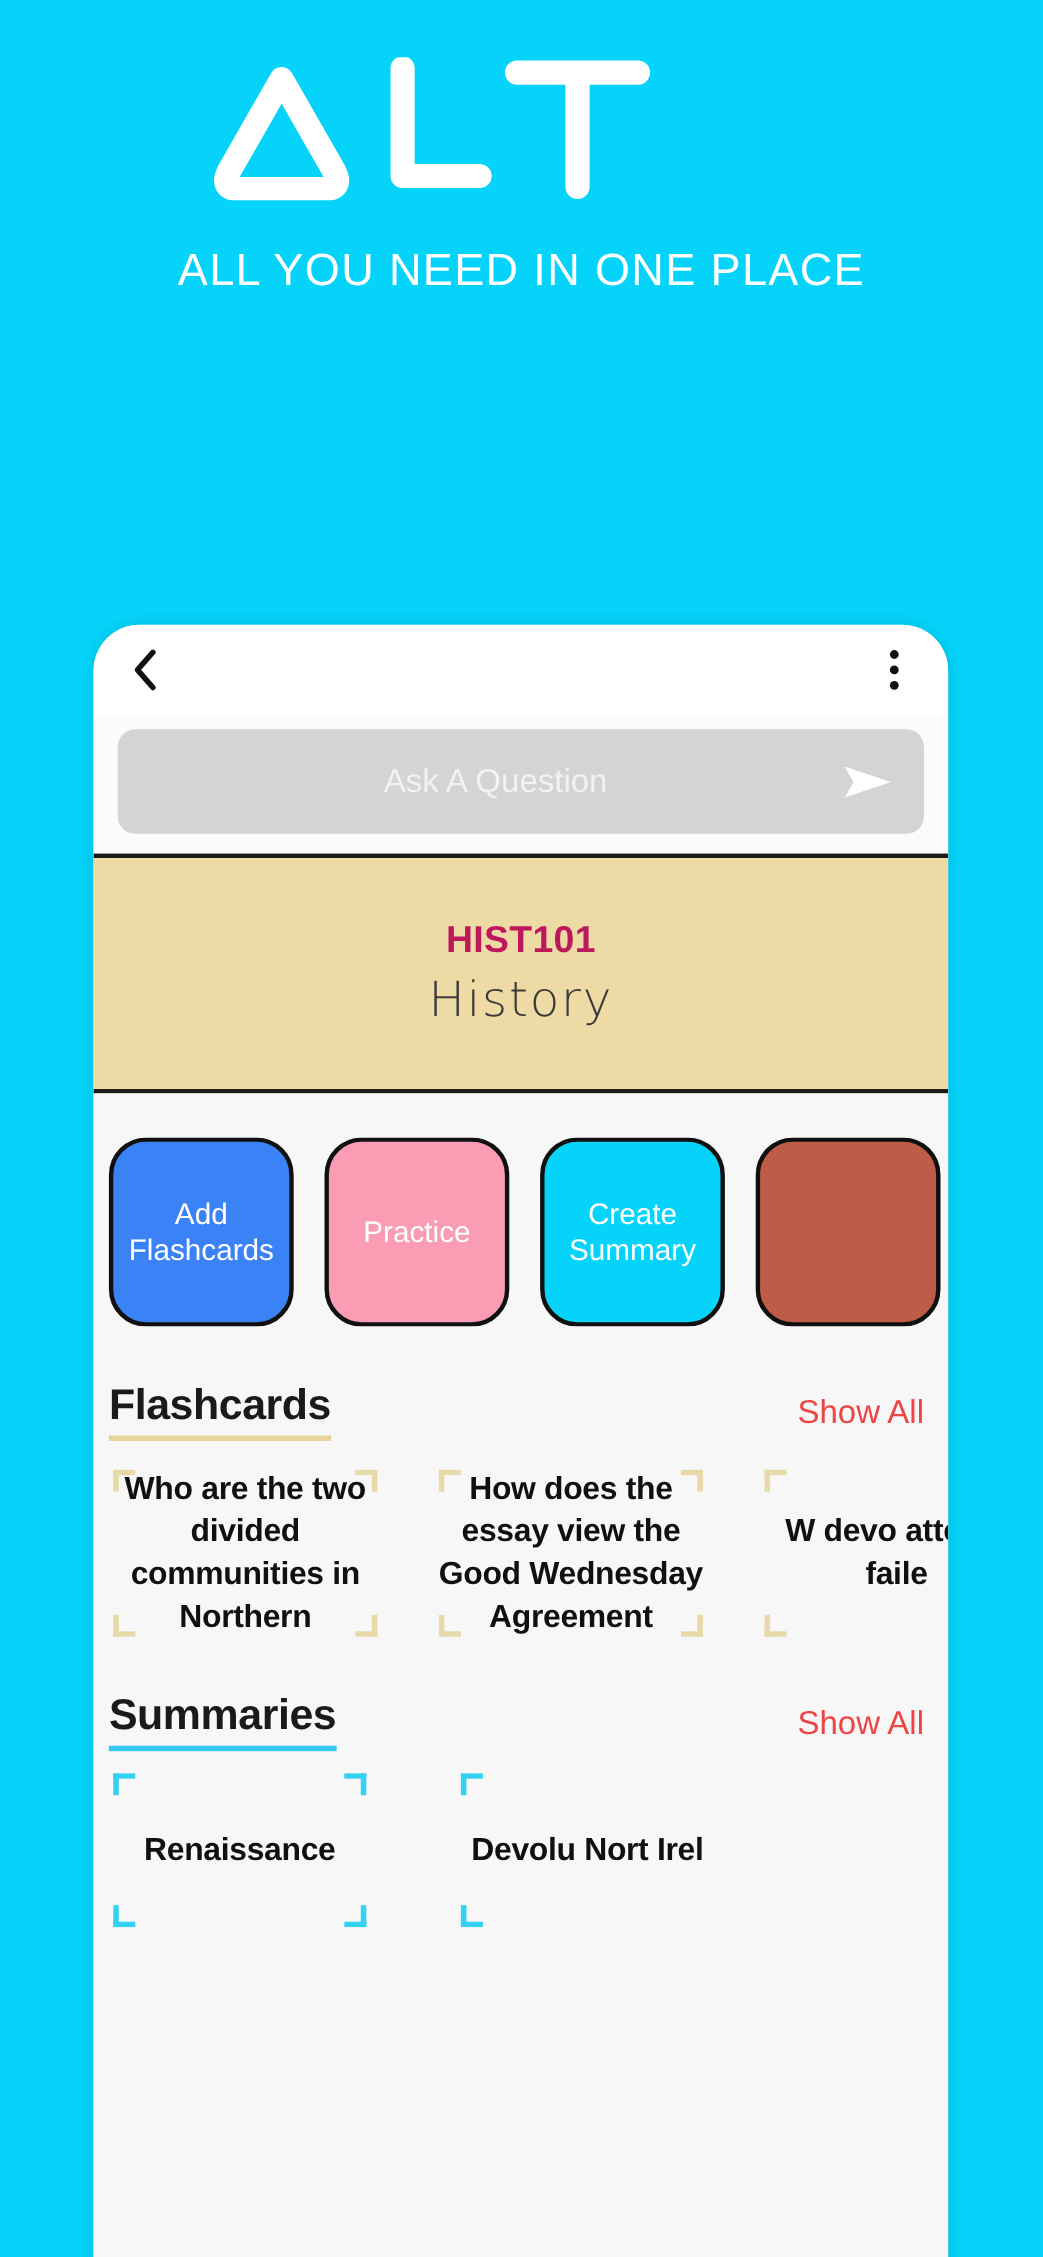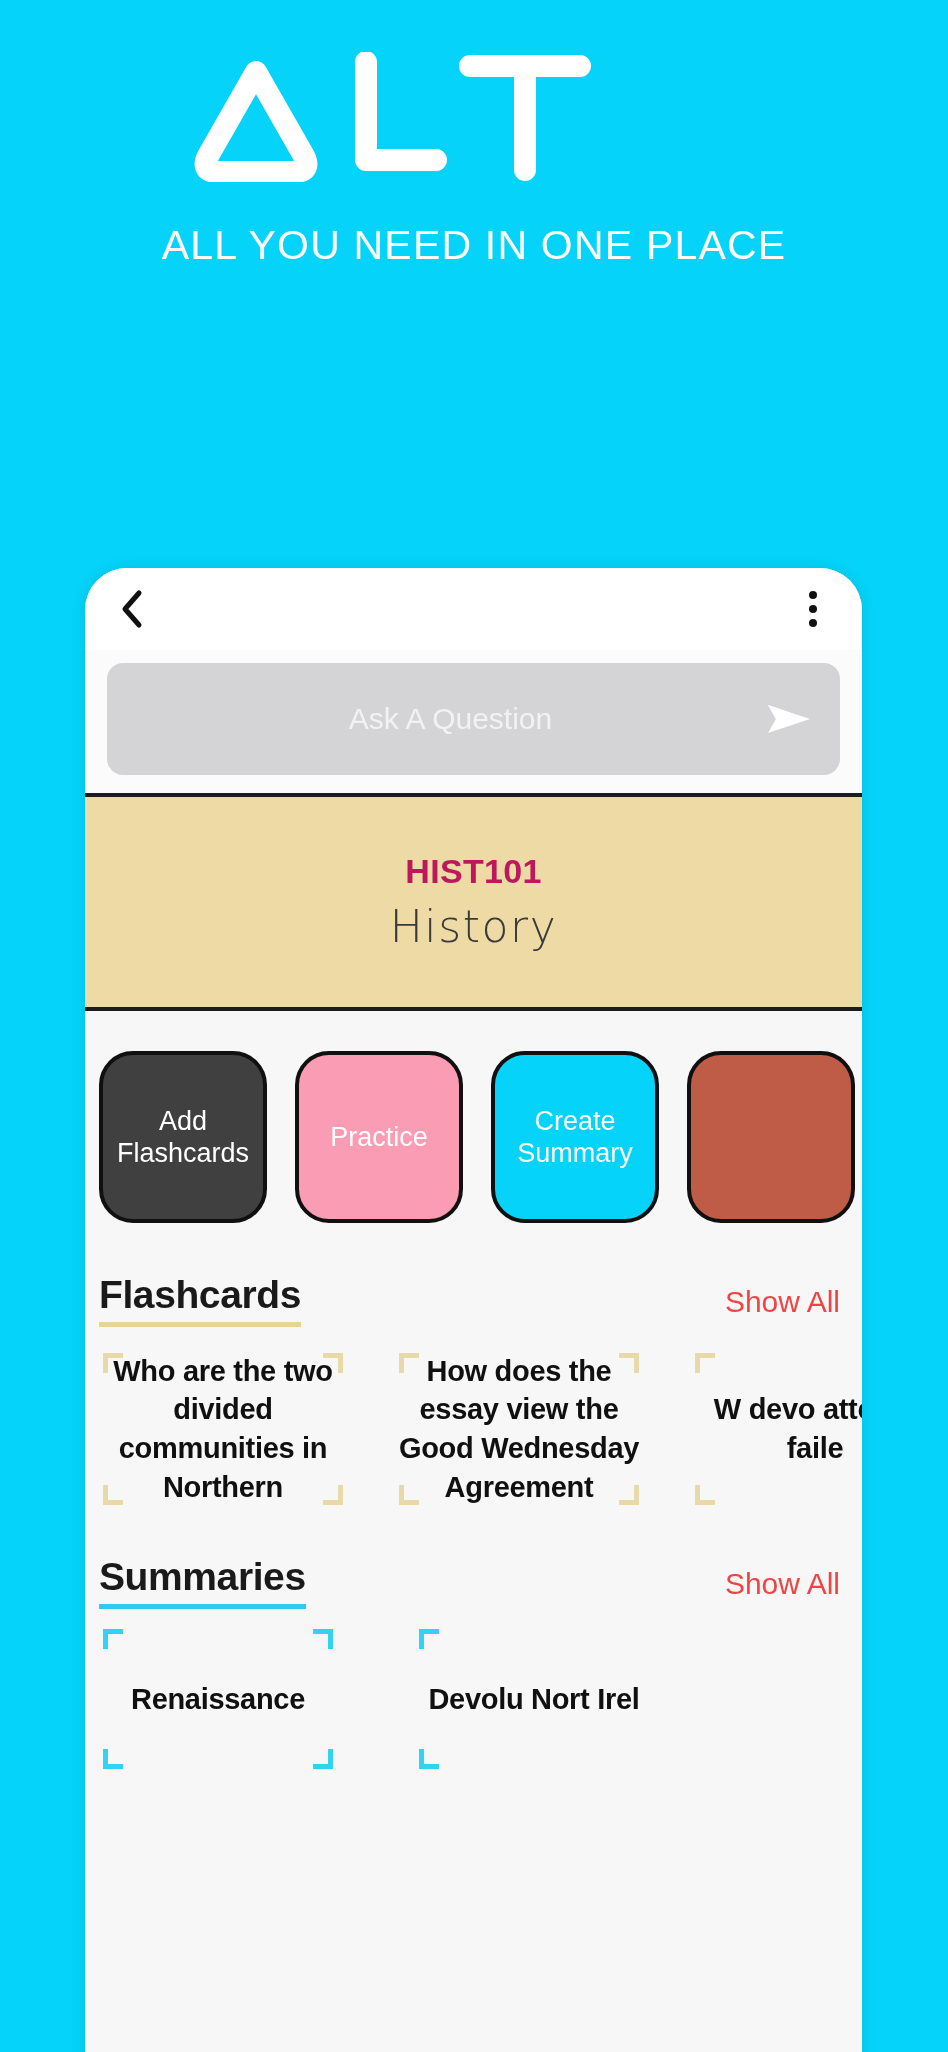--- a/index.html
+++ b/index.html
@@ -86,21 +86,21 @@
     border-radius: 50%;
     background: #111111;
   }
 
   
   .ask-zone {
     background: #fbfbfb;
     padding: 13px 22px 18px 22px;
   }
   .ask-bar {
-    height: 112px;
+    height: 95px;
     background: #d4d4d6;
     border-radius: 16px;
     display: flex;
     align-items: center;
     padding: 0 26px 0 30px;
     position: relative;
   }
   .ask-input {
     flex: 1;
     border: none;
@@ -286,21 +286,21 @@
   </div>
 
   <div class="course-card">
     <div class="course-code">HIST101</div>
     <div class="course-name">History</div>
   </div>
 
   <div class="app-body">
 
     <div class="actions">
-      <div class="action-chip" style="background:#404040">
+      <div class="action-chip" style="background:#3b82f6">
         <span>Add Flashcards</span>
       </div>
       <div class="action-chip" style="background:#f99cb4">
         <span>Practice</span>
       </div>
       <div class="action-chip" style="background:#06d3f9">
         <span>Create Summary</span>
       </div>
       <div class="action-chip" style="background:#bf5c48">
         <span></span>

